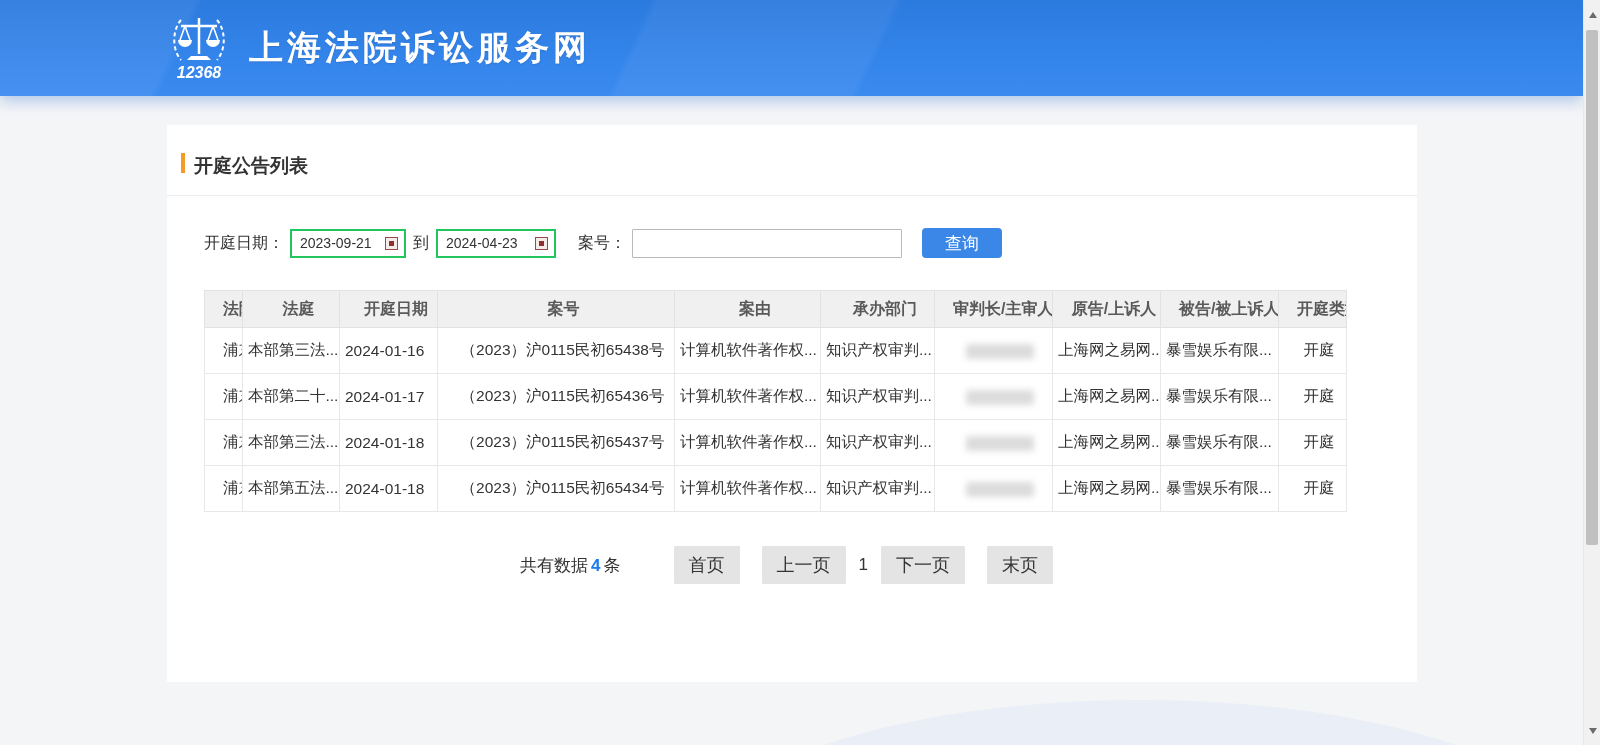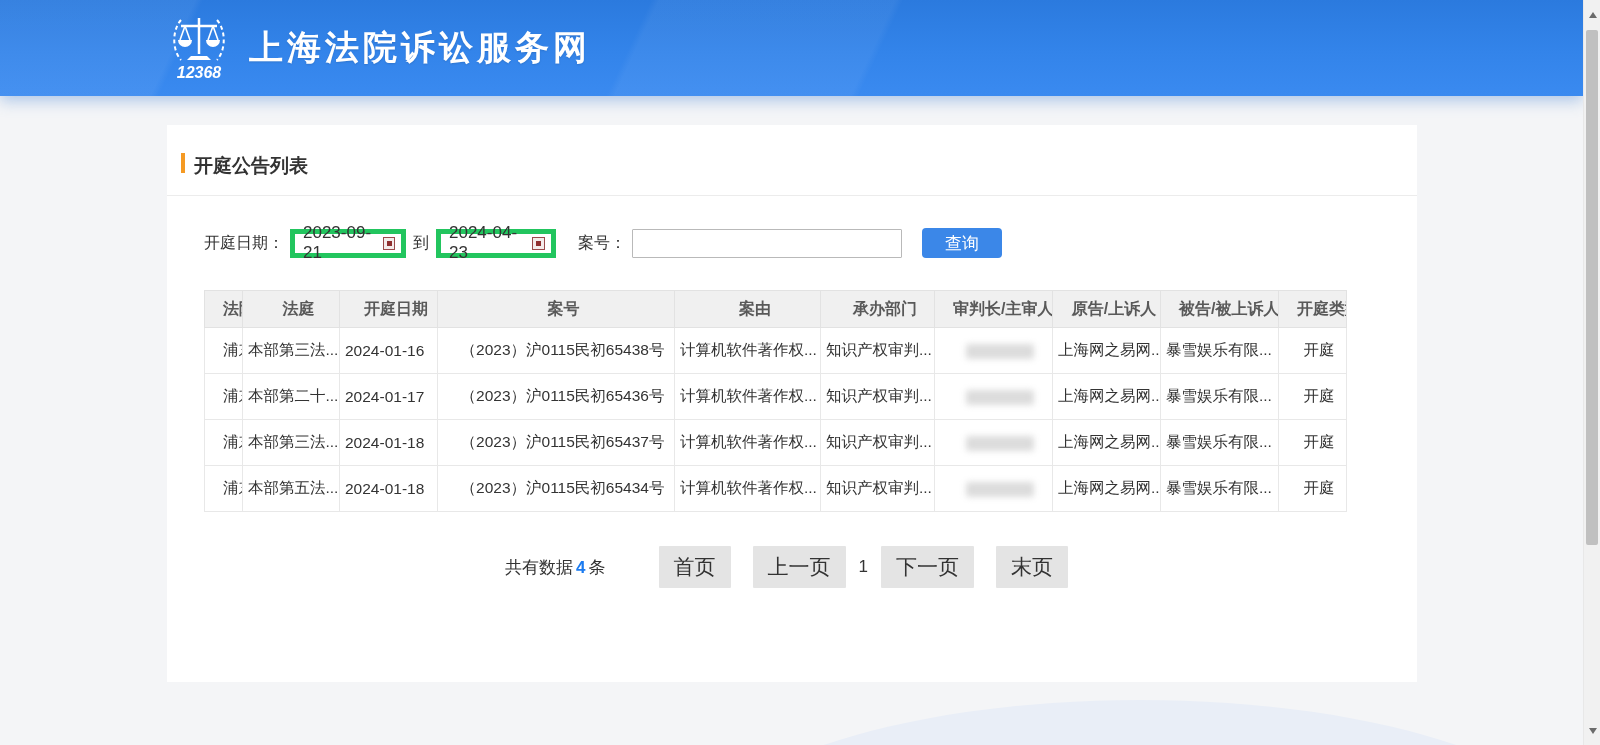--- a/index.html
+++ b/index.html
@@ -56,23 +56,23 @@
     height: 29px; border: 1px solid #8b8b8b; border-radius: 2px; background: #fff;
     display: inline-flex; align-items: center; justify-content: space-between;
     padding: 0 8px 0 9px; cursor: default;
   }
   .f-select .chev { width: 0; height: 0; border-left: 5px solid transparent; border-right: 5px solid transparent; border-top: 6px solid #444; margin-left: 10px; }
   .f-input {
     height: 29px; border: 1px solid #b9b9b9; border-radius: 1px; background: #fff;
     font-size: 16px; padding: 0 8px; font-family: inherit; color: #333;
   }
   .date-box {
-    height: 29px; border: 5px solid #22c55e; background: #fff;
+    height: 29px; border: 2px solid #22c55e; background: #fff;
     display: inline-flex; align-items: center; justify-content: space-between;
-    padding: 0 6px 0 8px; font-size: 17px;
+    padding: 0 6px 0 8px; font-size: 14px;
   }
   .cal-icon { width: 13px; height: 13px; border: 1px solid #9a4a4a; background: #f4eceb; position: relative; }
   .cal-icon::after { content: ""; position: absolute; left: 3px; top: 3px; width: 5px; height: 5px; background: #8f2f2f; }
   .gap22 { margin-right: 22px; }
   .btn-search {
     width: 80px; height: 30px; background: #3b87e8; color: #fff; border: none;
     border-radius: 4px; font-size: 17px; font-family: inherit; cursor: pointer; margin-left: 20px;
   }
   
   .table-wrap { padding: 21px 0 0 37px; }
@@ -89,21 +89,21 @@
   td.l { text-align: left; }
   .redact { display: inline-block; width: 68px; height: 15px; background: #dcdcdc; filter: blur(3px); border-radius: 2px; vertical-align: middle; }
   
   .pagination {
     margin-top: 34px; display: flex; align-items: center; justify-content: center;
     font-size: 17px; color: #333;
   }
   .total-text { margin-right: 42px; }
   .total-count { color: #1b7bf0; font-weight: bold; padding: 0 3px; }
   .page-btn {
-    background: #e4e4e4; border: none; color: #333; font-size: 21px; font-family: inherit;
+    background: #e4e4e4; border: none; color: #333; font-size: 18px; font-family: inherit;
     padding: 7px 15px; margin: 0 11px; cursor: pointer; border-radius: 1px;
   }
   .page-current { margin: 0 2px; }
   
   .bottom-arc {
     position: absolute; left: 690px; top: 700px; width: 900px; height: 260px;
     background: #e9eef7; border-radius: 50% 50% 0 0 / 60% 60% 0 0;
   }
 </style>
 </head>

